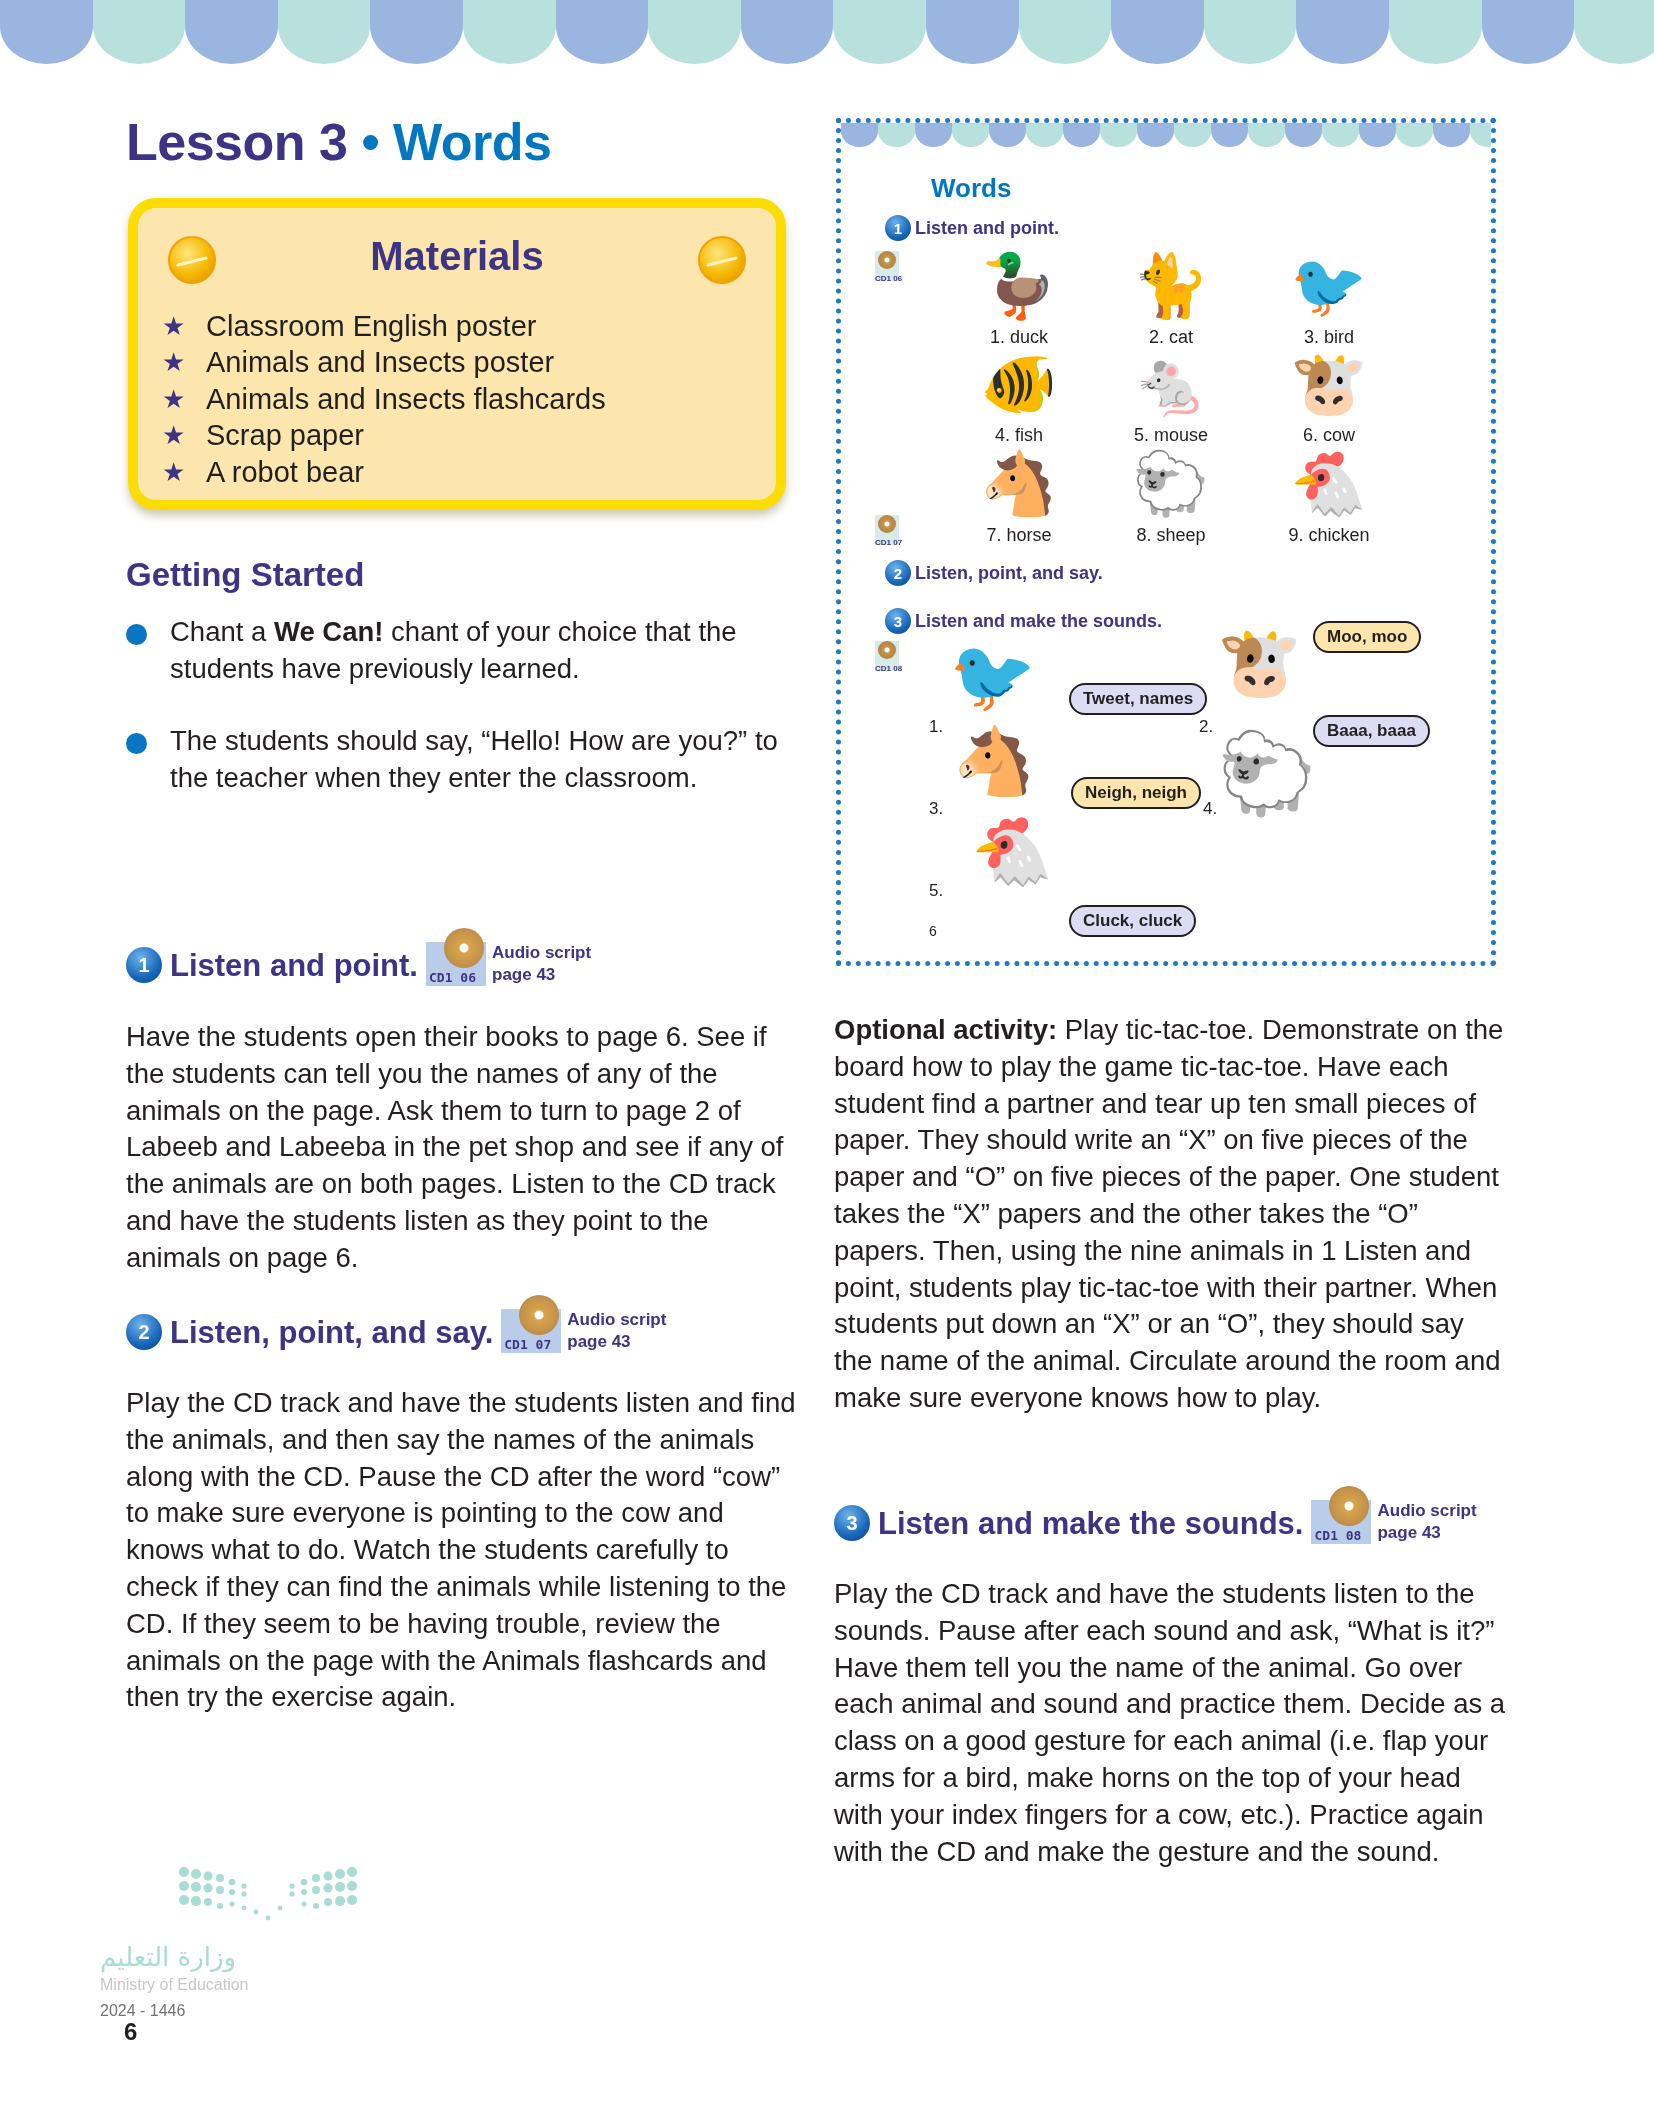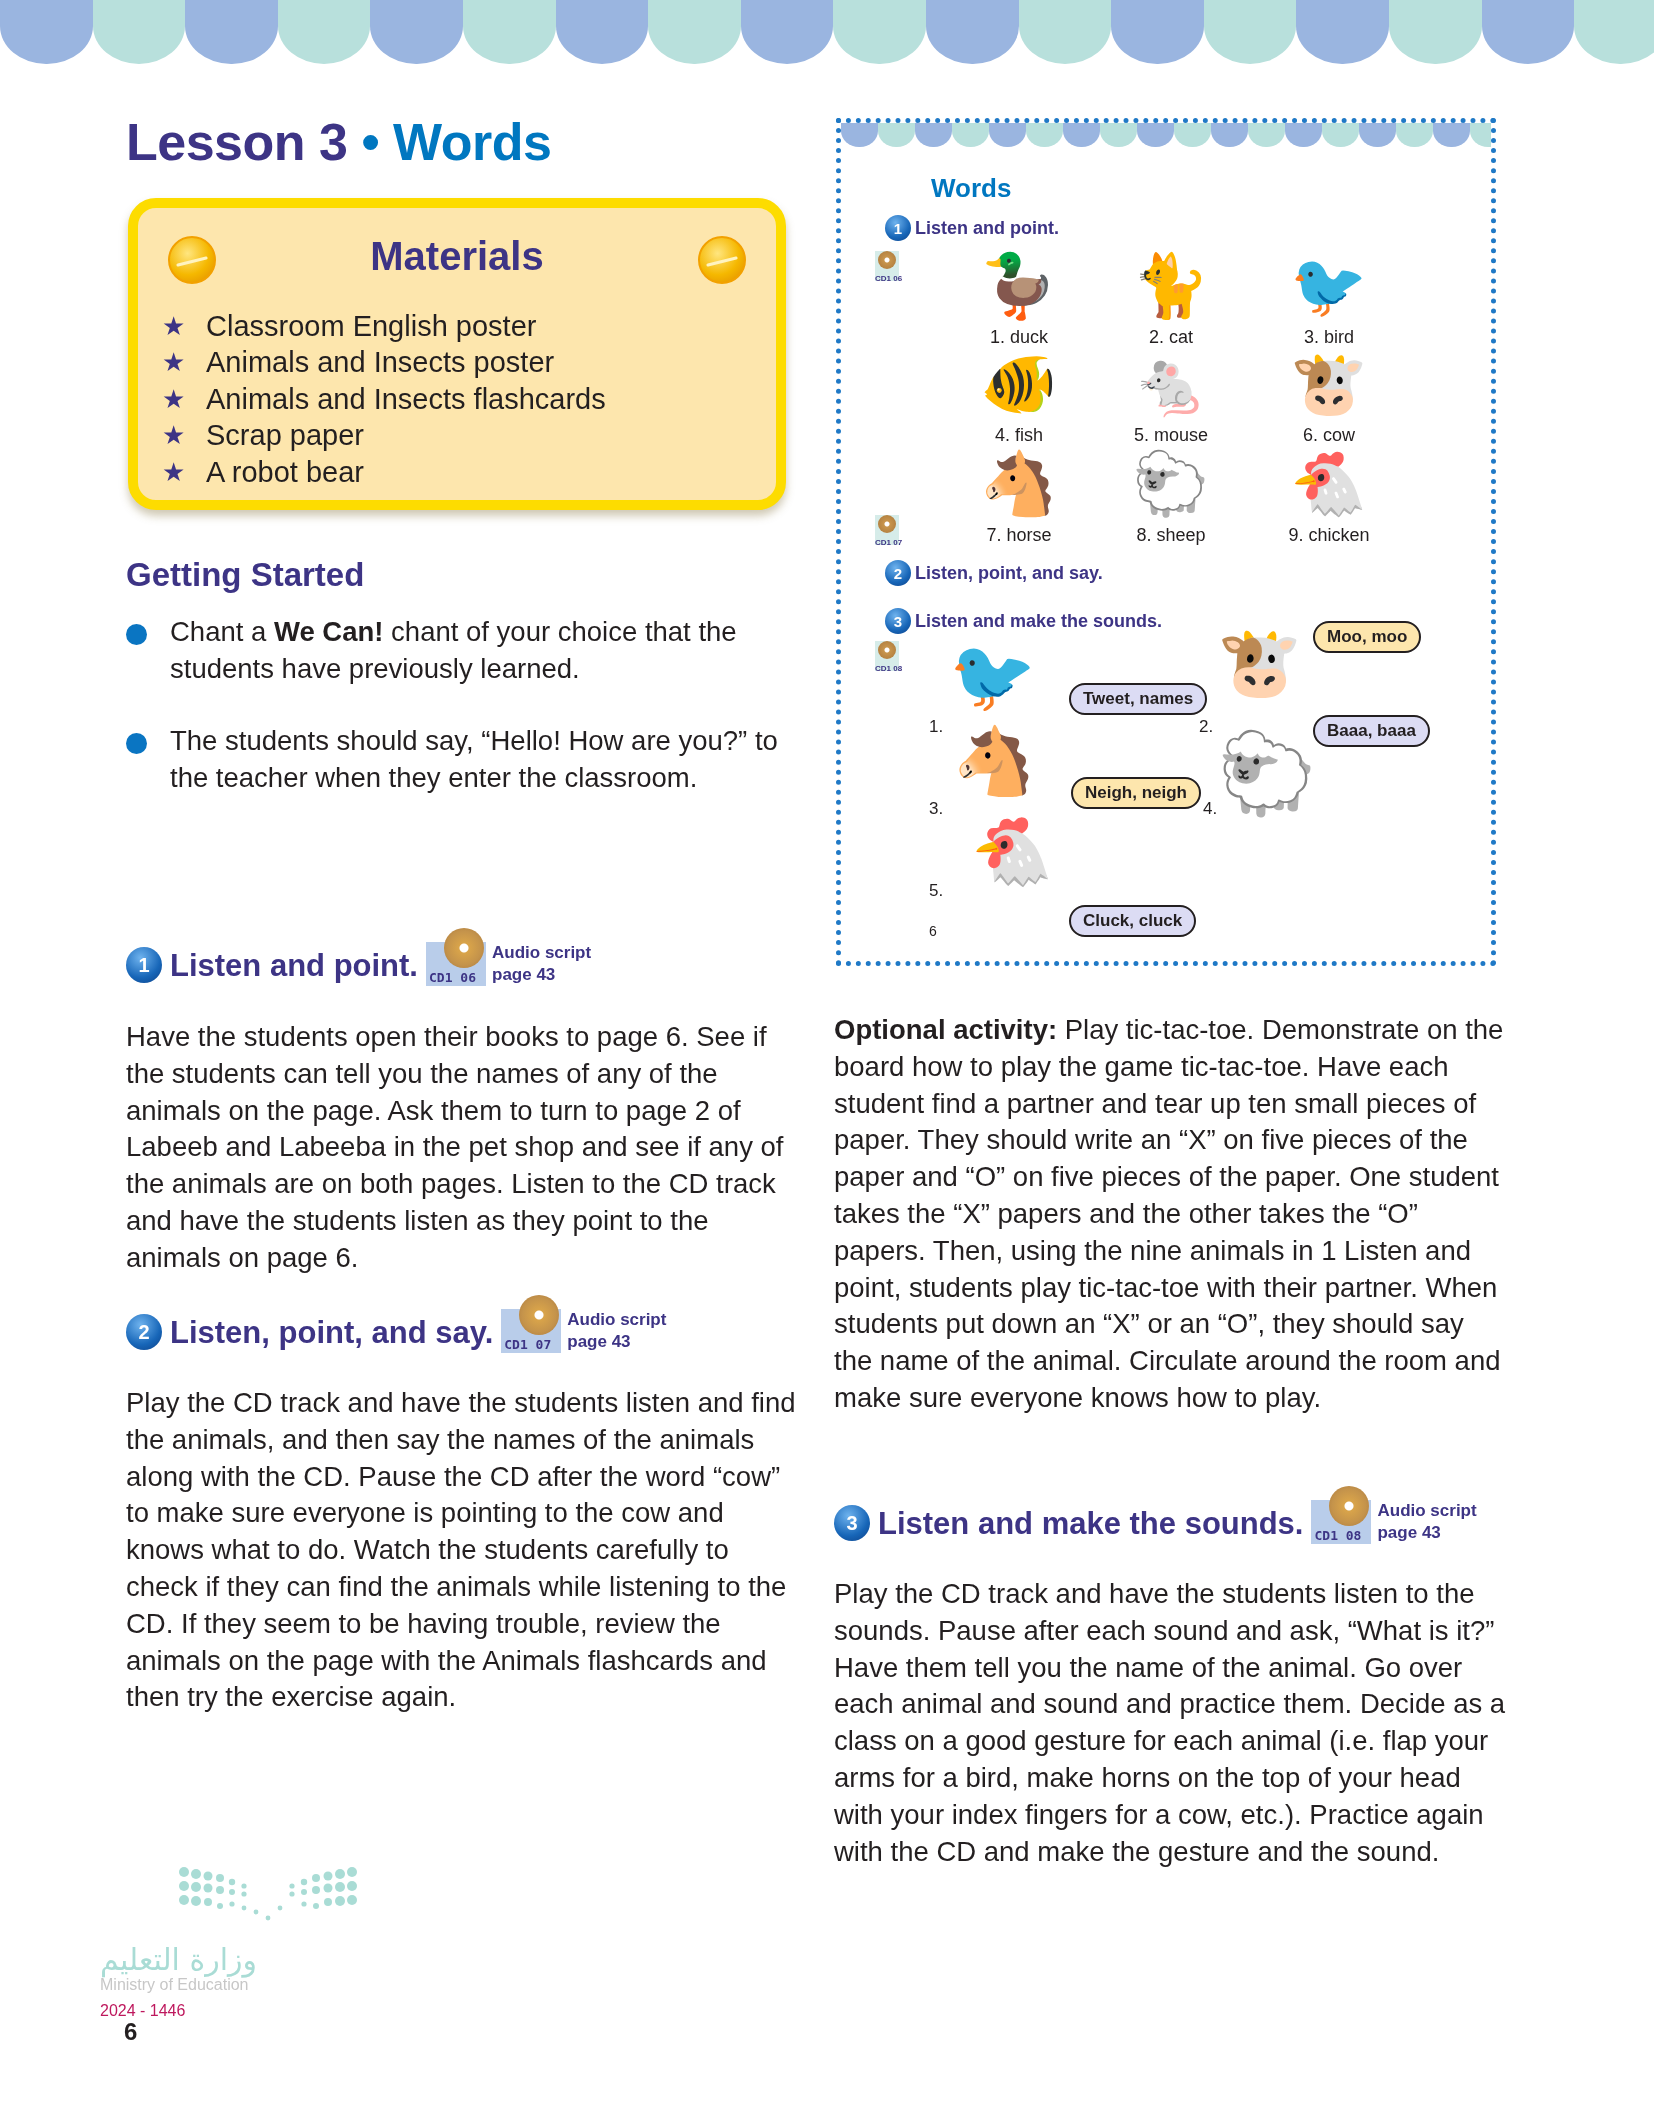--- a/index.html
+++ b/index.html
@@ -77,23 +77,23 @@
   .animal .cap { font-size: 18px; color: #231f20; margin-top: 2px; }
 
   .bubble { position: absolute; padding: 4px 12px; font-size: 17px; font-weight: bold; color: #231f20;
     border: 2.5px solid #231f20; border-radius: 16px; white-space: nowrap; }
   .bubble.lav { background: #dcdcf4; }
   .bubble.cream { background: #fde6ad; }
   .sound-num { position: absolute; font-size: 17px; color: #231f20; }
 
   
   .logo-dots { position: absolute; left: 178px; top: 1866px; width: 180px; height: 58px; }
-  .logo-ar { position: absolute; left: 100px; top: 1942px; font-size: 30px; color: #a9dcd5; font-family: "DejaVu Sans", sans-serif; }
+  .logo-ar { position: absolute; left: 100px; top: 1942px; font-size: 26px; color: #a9dcd5; font-family: "DejaVu Sans", sans-serif; }
   .logo-en { position: absolute; left: 100px; top: 1976px; font-size: 16px; color: #c7c7c7; }
-  .logo-year { position: absolute; left: 100px; top: 2002px; font-size: 16px; color: #be185d; }
+  .logo-year { position: absolute; left: 100px; top: 2002px; font-size: 16px; color: #737373; }
   .page-num { position: absolute; left: 124px; top: 2018px; font-size: 24px; font-weight: bold; color: #231f20; }
 </style>
 </head>
 <body>
 
 <div class="scallops" id="scallops">
     <div class="scallop blue"></div>
     <div class="scallop mint"></div>
     <div class="scallop blue"></div>
     <div class="scallop mint"></div>

